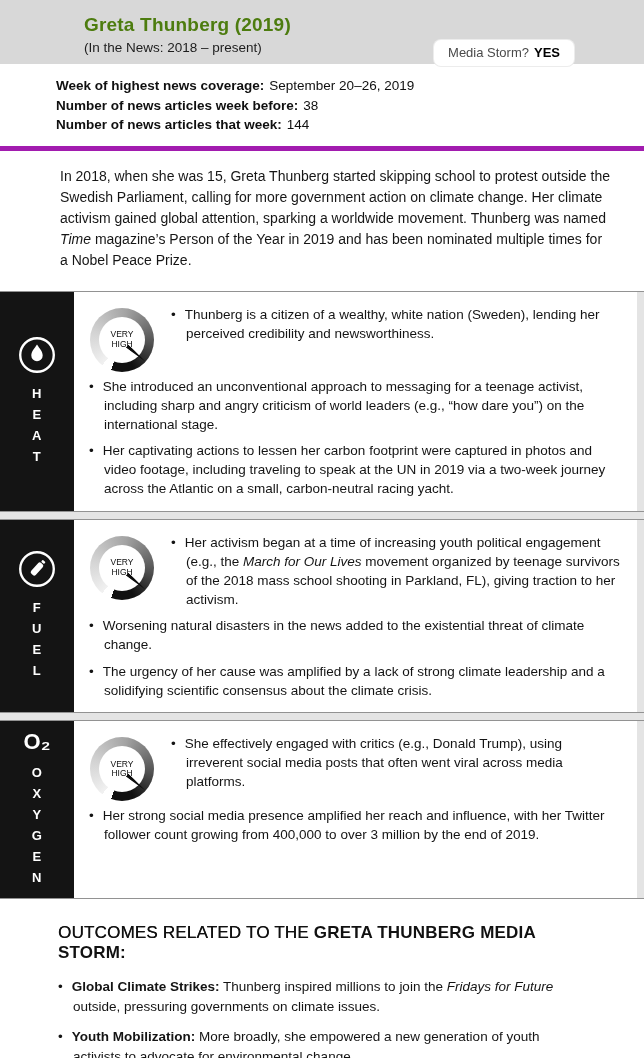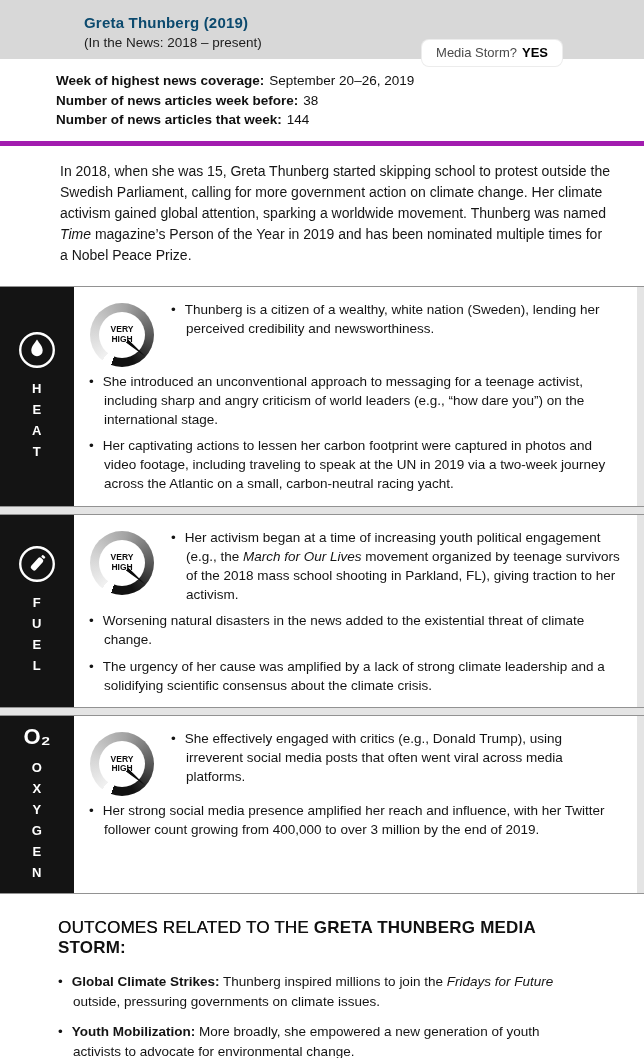--- a/index.html
+++ b/index.html
@@ -6,24 +6,24 @@
   body{
     width:644px;height:1058px;overflow:hidden;
     font-family:"Liberation Sans","DejaVu Sans",sans-serif;
     color:#1b1b1b;background:#fff;
     -webkit-font-smoothing:antialiased;
   }
   .page{position:relative;width:644px;min-height:1058px;background:#fff;}
 
   
   .header{background:#d8d8d8;padding:14px 170px 9px 84px;}
-  .header h1{margin:0;font-size:15px;font-weight:bold;letter-spacing:.2px;color:#0c4a6e;}
+  .header h1{margin:0;font-size:19px;font-weight:bold;letter-spacing:.2px;color:#4d7c0f;}
   .header .subtitle{margin-top:4px;font-size:13.5px;color:#1d1d1d;}
   .badge{
-    position:absolute;top:40px;right:82px;background:#fff;border-radius:7px;
+    position:absolute;top:40px;right:70px;background:#fff;border-radius:7px;
     padding:5px 14px 6px;font-size:13px;box-shadow:0 0 0 1px #ececec;
     white-space:nowrap;
   }
   .badge .badge-q{color:#4a4a4a;margin-right:5px;}
   .badge .badge-yes{font-weight:bold;color:#000;}
 
   
   .stats{padding:12px 60px 11px 56px;border-bottom:5px solid #a21caf;}
   .stat-row{font-size:13.5px;line-height:1.45;color:#101010;}
   .stat-row .lab{font-weight:bold;margin-right:5px;}
@@ -51,21 +51,21 @@
   .gauge-wrap{float:left;margin:3px 17px 5px 1px;}
   .gauge{position:relative;width:64px;height:64px;border-radius:50%;
     background:conic-gradient(from 218deg,
       #f1f1f1 0deg,#d2d2d2 70deg,#a3a3a3 150deg,#5a5a5a 230deg,
       #111 300deg,#111 342deg,#fff 342deg 360deg);}
   .gauge-inner{position:absolute;inset:9px;background:#fff;border-radius:50%;}
   .needle{position:absolute;left:37px;top:36px;width:24px;height:4px;background:#0c0c0c;
     transform-origin:0 2px;transform:rotate(40deg);
     clip-path:polygon(0 0,0 100%,100% 50%);}
   .gauge-label{position:absolute;inset:10px;display:flex;align-items:center;justify-content:center;
-    text-align:center;font-size:8.5px;font-weight:bold;line-height:1.1;color:#0d0d0d;}
+    text-align:center;font-size:8.5px;font-weight:normal;line-height:1.1;color:#0d0d0d;}
 
   
   .bullets{font-size:13.5px;line-height:1.42;color:#141414;}
   .bullet{overflow:hidden;padding-left:15px;text-indent:-15px;margin-bottom:7px;}
   .bullet::before{content:"\2022";margin-right:9px;}
   .bullets .bullet:not(:first-child){clear:left;}
   .bullet:last-child{margin-bottom:0;}
 
   .b{font-weight:bold;}
   .i{font-style:italic;}

